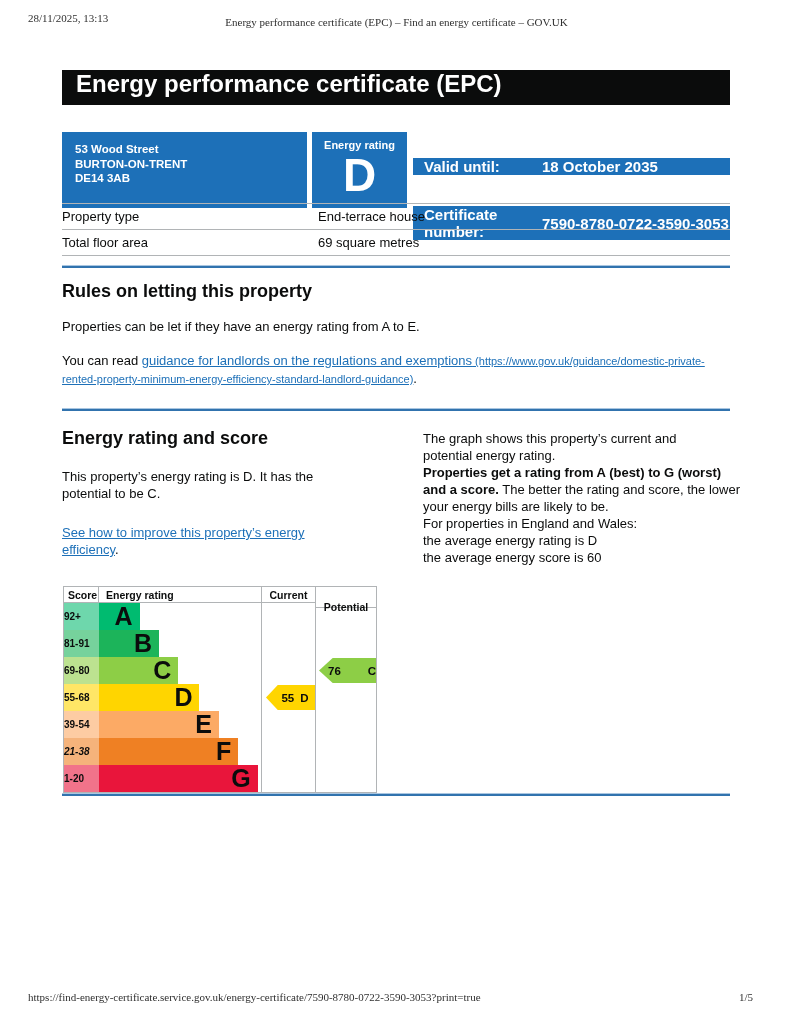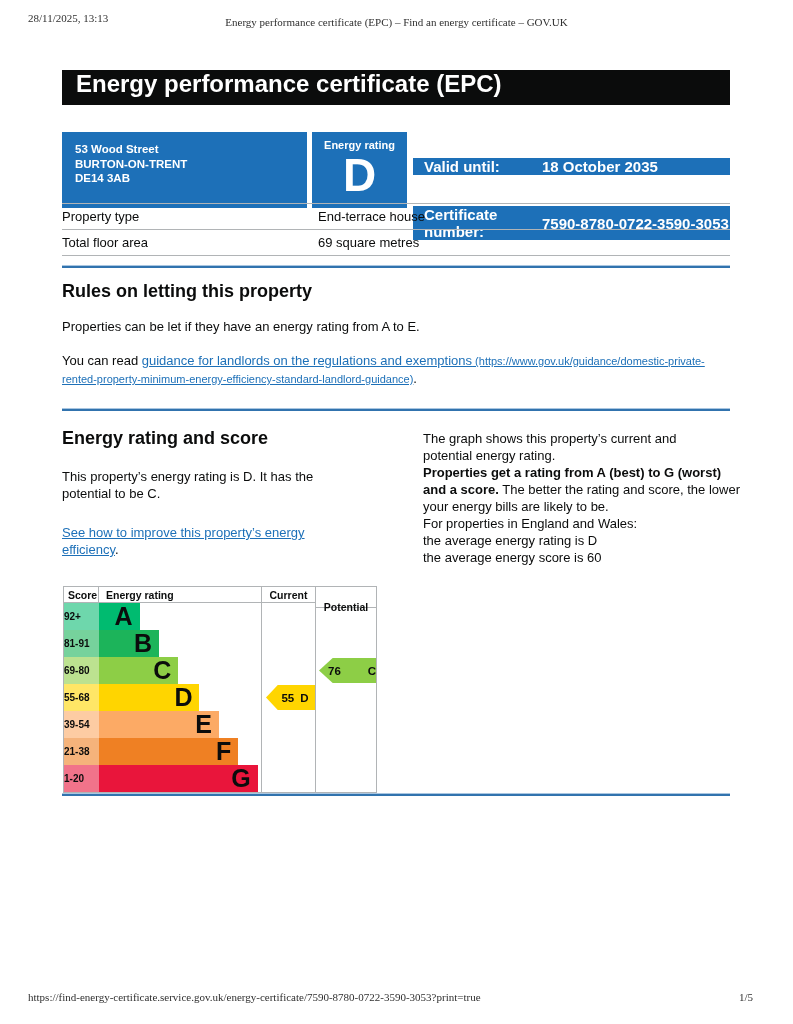--- a/index.html
+++ b/index.html
@@ -222,21 +222,21 @@
           <div class="epc-score" style="background: rgb(253, 204, 163); text-align: center;">39-54</div>
           <div class="epc-ratingcell">
             <div class="epc-bar" style="background: rgb(252, 170, 101); width: 74%;">
               <span class="epc-letter">E</span>
             </div>
           </div>
           <div class="epc-col"></div>
           <div class="epc-col last"></div>
         </div>
         <div class="epc-row">
-          <div class="epc-score" style="background: rgb(245, 179, 123);">21-38</div>
+          <div class="epc-score" style="background: rgb(245, 179, 123); font-style: italic;">21-38</div>
           <div class="epc-ratingcell">
             <div class="epc-bar" style="background: rgb(239, 128, 35); width: 86%;">
               <span class="epc-letter">F</span>
             </div>
           </div>
           <div class="epc-col"></div>
           <div class="epc-col last"></div>
         </div>
         <div class="epc-row">
           <div class="epc-score" style="background: rgb(241, 115, 138);">1-20</div>

